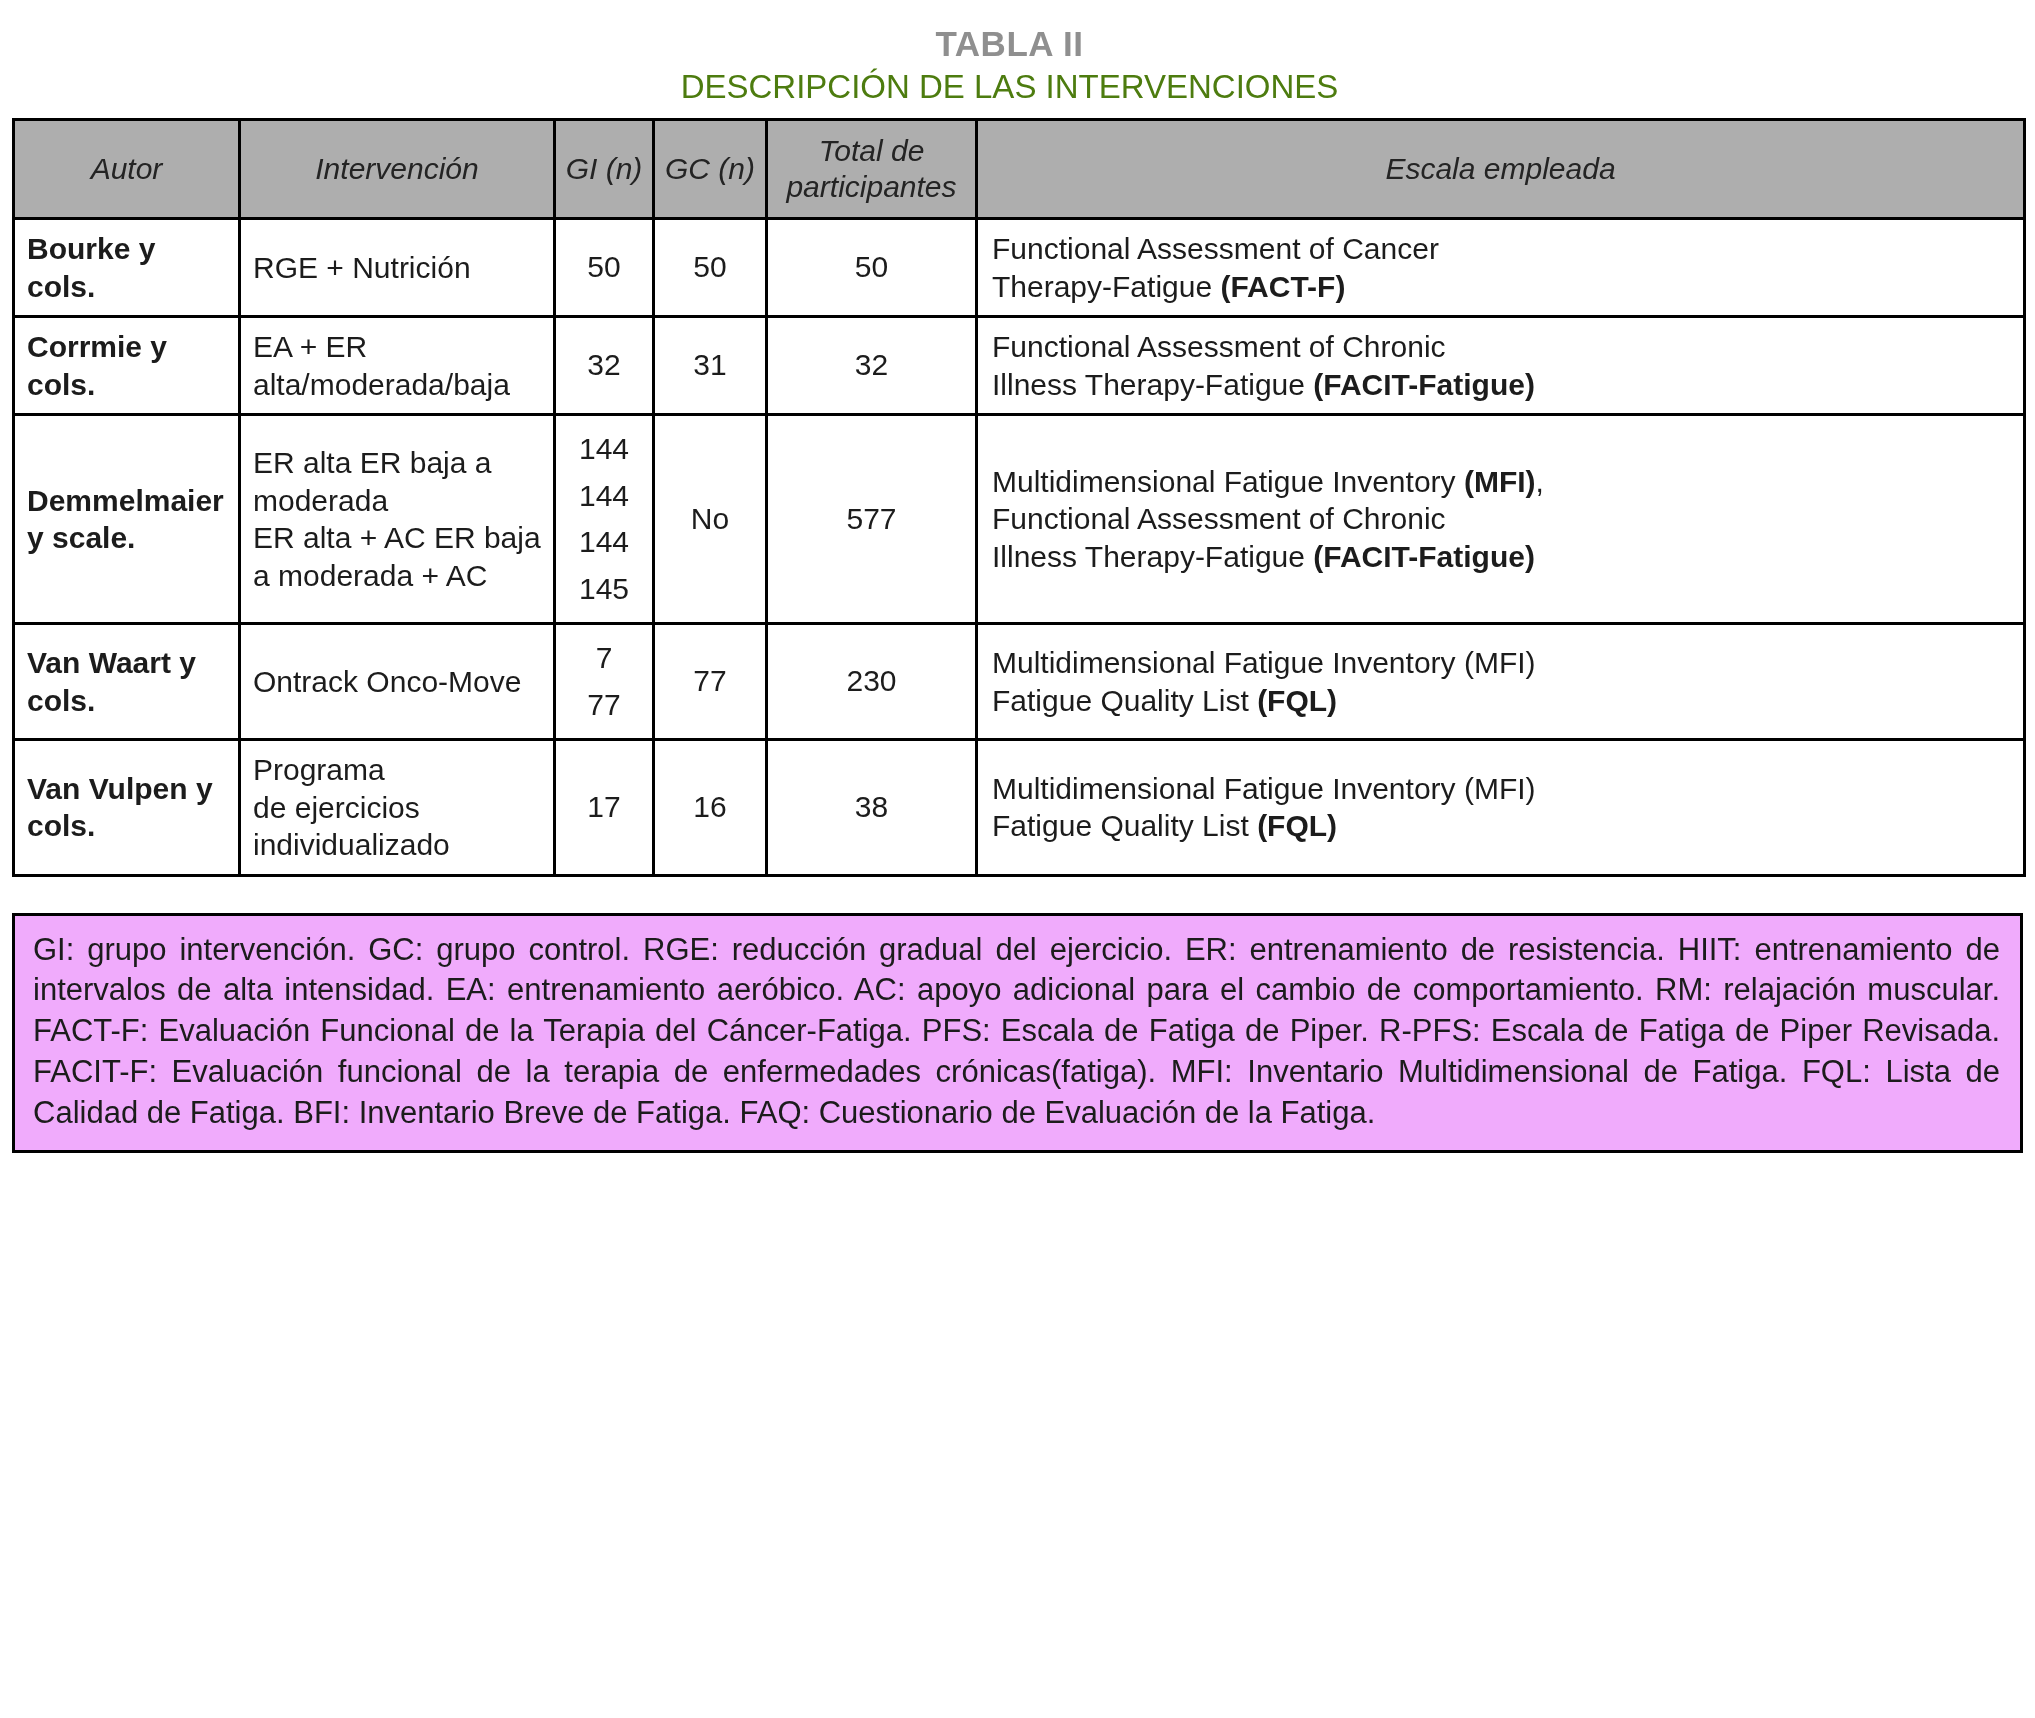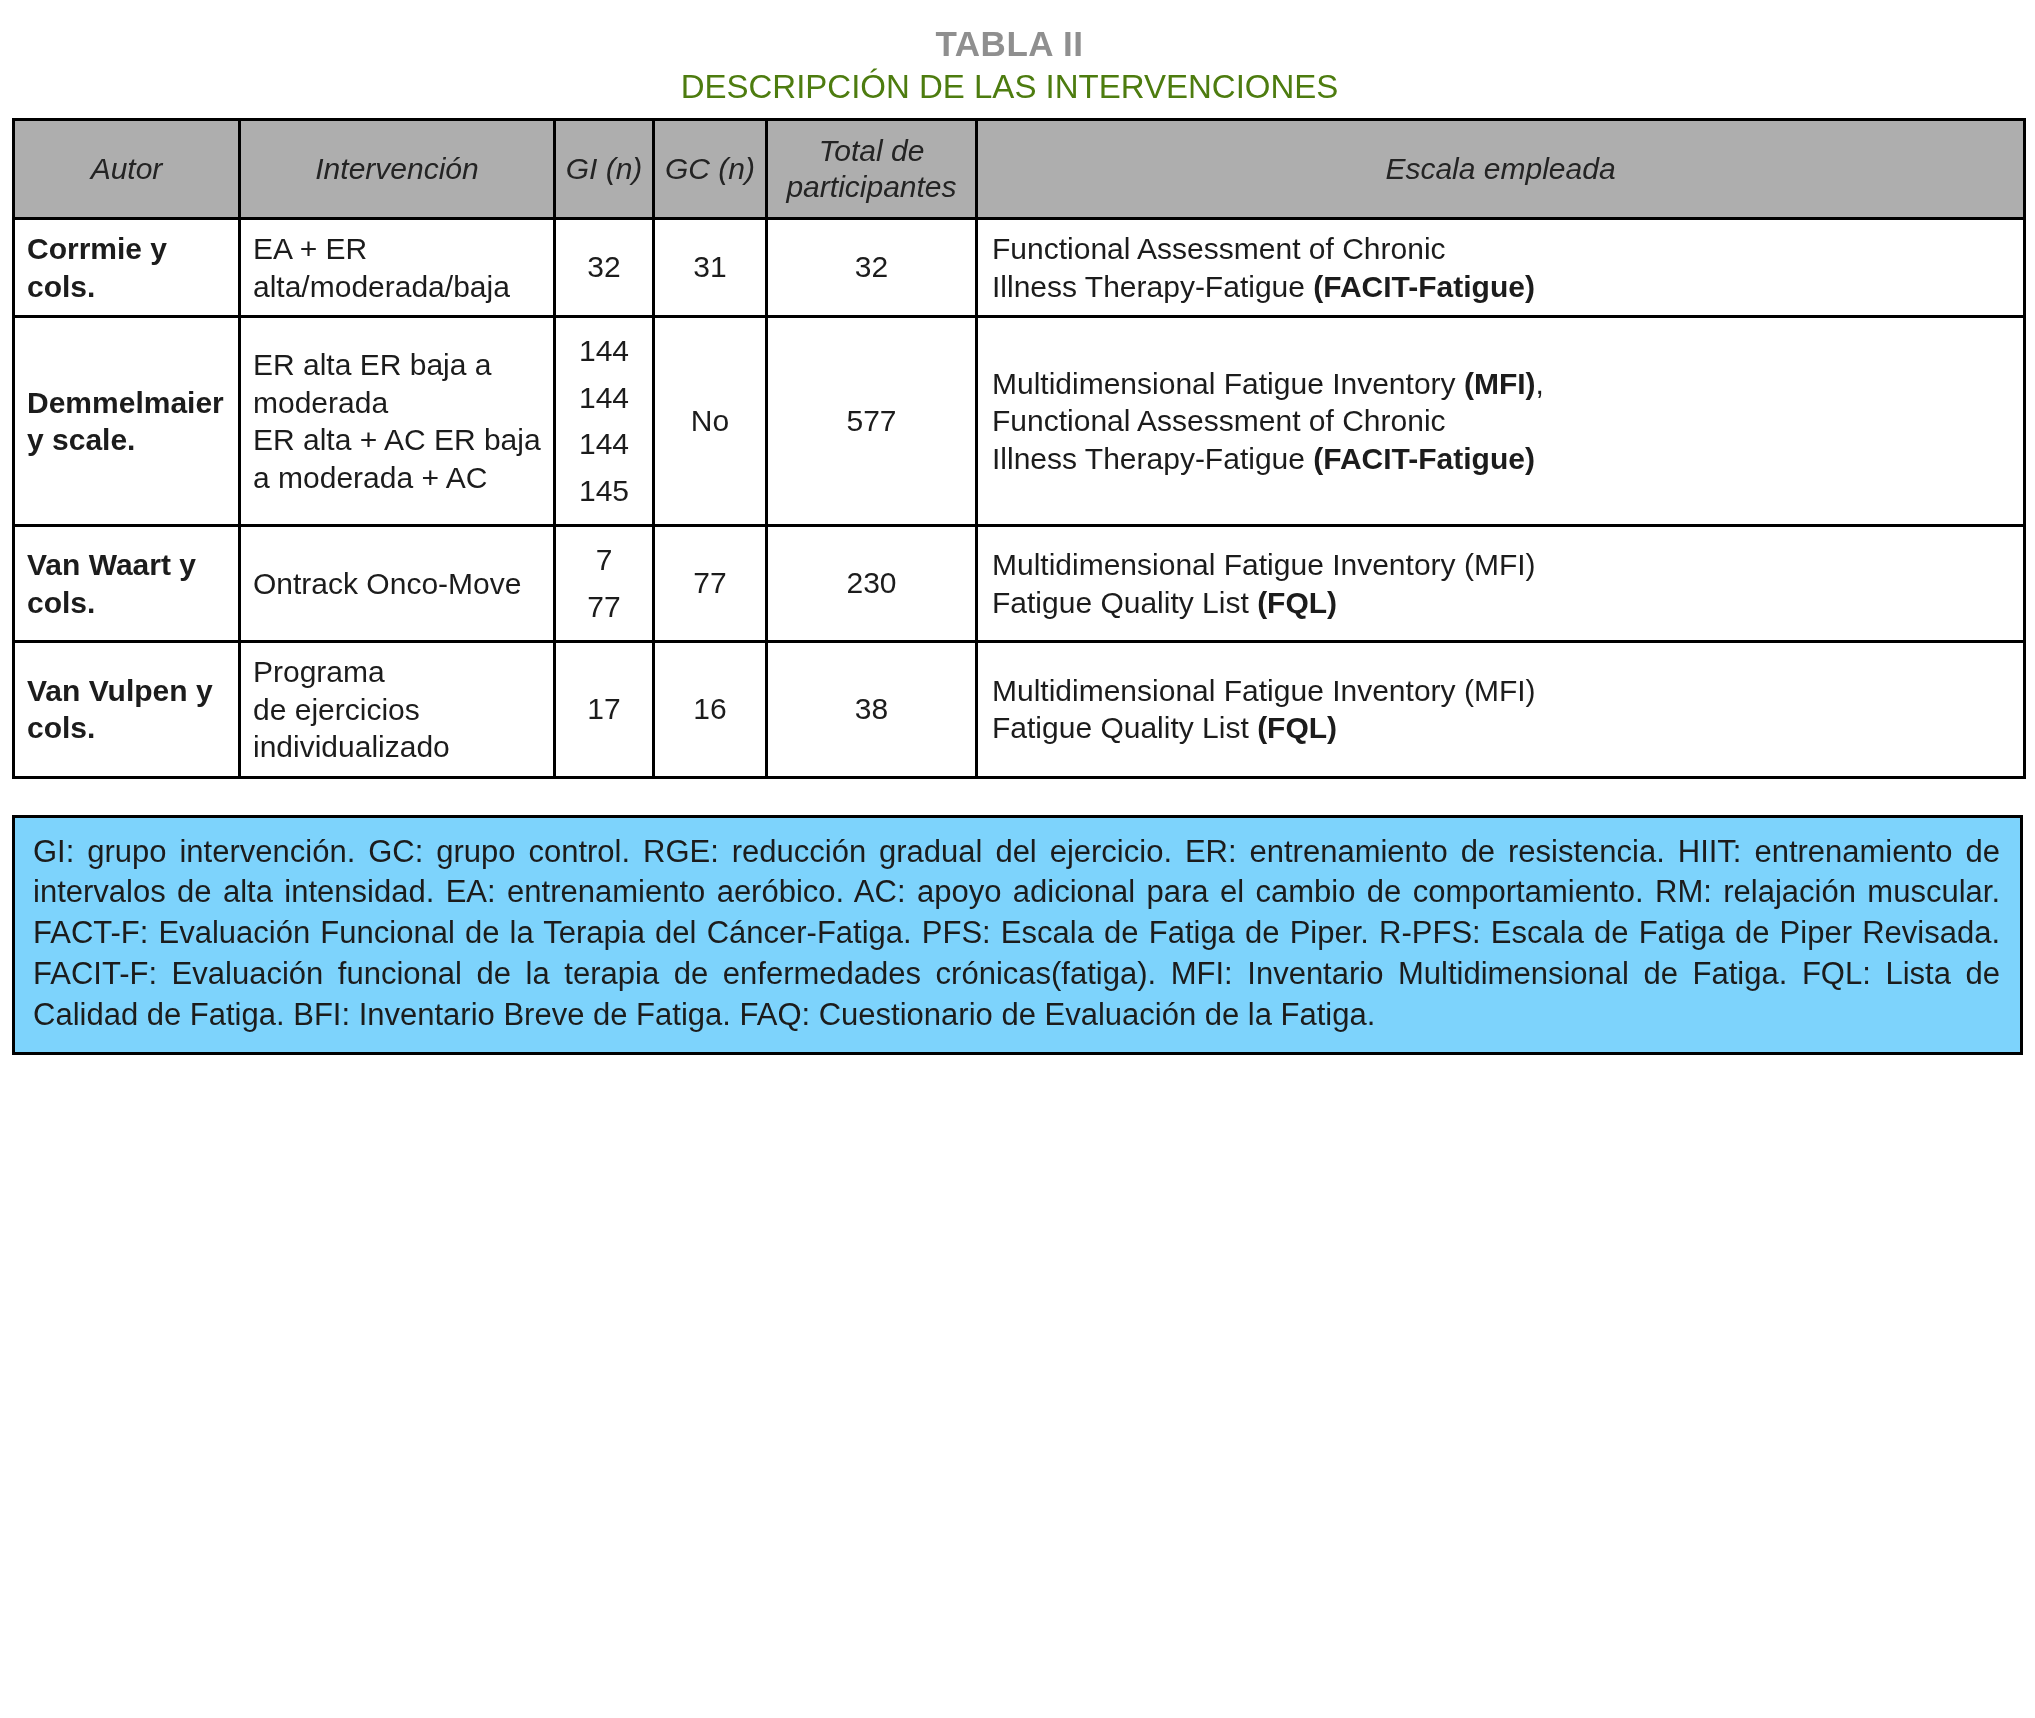--- a/index.html
+++ b/index.html
@@ -55,21 +55,21 @@
   td.autor { font-weight: bold; }
   td.interv { white-space: pre-line; }
   td.num { text-align: center; padding-left: 4px; padding-right: 4px; }
   td.num .val { line-height: 1.55; }
   td.escala { line-height: 1.25; padding-left: 14px; }
   td.escala .b { font-weight: bold; }
 
   .footnote {
     margin: 36px 0 0 0;
     width: 2011px;
-    background: #7dd3fc;
+    background: #f0abfc;
     border: 3px solid #000000;
     padding: 14px 20px 16px 18px;
     font-size: 31px;
     line-height: 1.32;
     text-align: justify;
     color: #1c1c1c;
   }
 </style>
 </head>
 <body>
@@ -92,20 +92,34 @@
       <tr>
         <th>Autor</th>
         <th>Intervención</th>
         <th>GI (n)</th>
         <th>GC (n)</th>
         <th>Total de participantes</th>
         <th>Escala empleada</th>
       </tr>
     </thead>
     <tbody>
+        <tr>
+          <td class="autor">Bourke y cols.</td>
+          <td class="interv">RGE + Nutrición</td>
+          <td class="num">
+            <div class="val">50</div>
+          </td>
+          <td class="num">
+            <div class="val">50</div>
+          </td>
+          <td class="num">
+            <div class="val">50</div>
+          </td>
+          <td class="escala"><span>Functional Assessment of Cancer</span><br><span>Therapy-Fatigue </span><span class="b">(FACT-F)</span></td>
+        </tr>
         <tr>
           <td class="autor">Corrmie y cols.</td>
           <td class="interv">EA + ER alta/moderada/baja</td>
           <td class="num">
             <div class="val">32</div>
           </td>
           <td class="num">
             <div class="val">31</div>
           </td>
           <td class="num">

